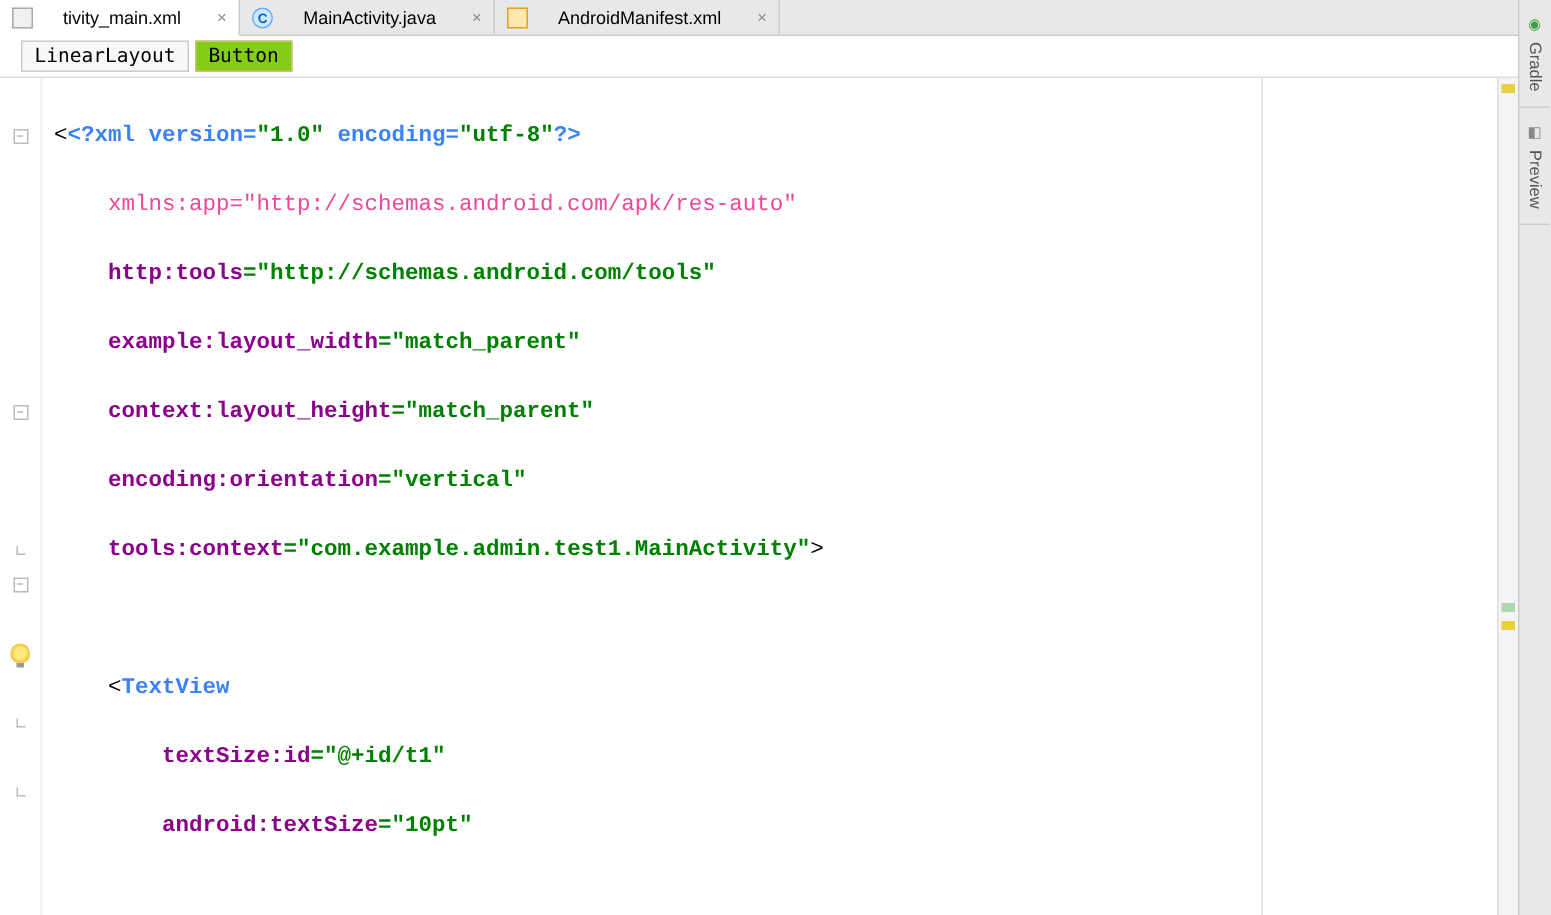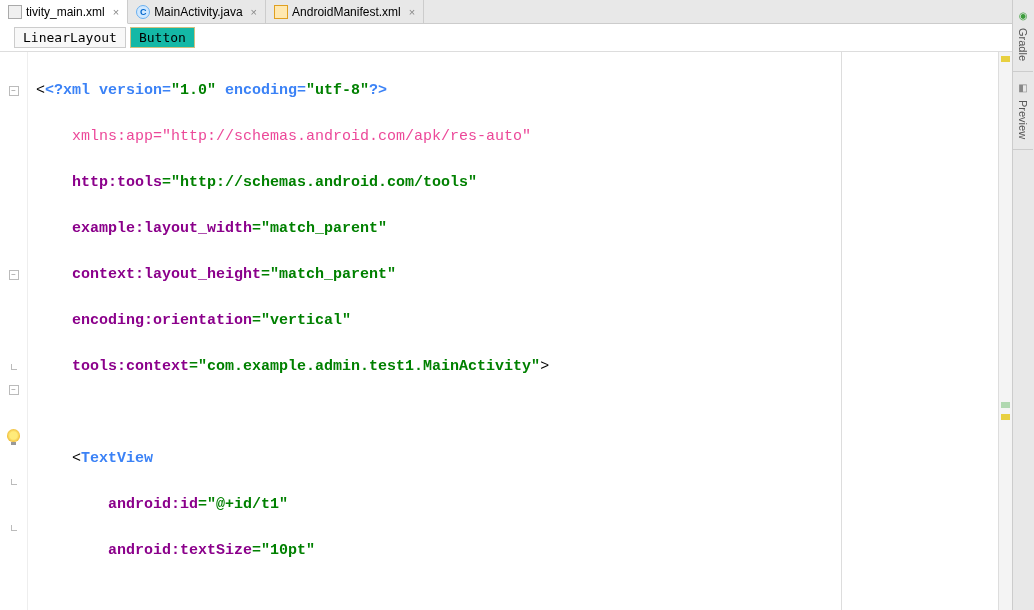--- a/index.html
+++ b/index.html
@@ -16,21 +16,21 @@
       display: flex;
       background: #e8e8e8;
       border-bottom: 1px solid #ccc;
       height: 24px;
     }
     .tab {
       display: flex;
       align-items: center;
       padding: 0 8px;
       border-right: 1px solid #ccc;
-      gap: 4px;
+      gap: 20px;
       cursor: pointer;
       font-size: 12px;
     }
     .tab.active {
       background: #fff;
       border-bottom: 1px solid #fff;
       margin-bottom: -1px;
     }
     .tab-icon {
       width: 14px;
@@ -56,21 +56,21 @@
       align-items: center;
     }
     .breadcrumb-item {
       border: 1px solid #ccc;
       padding: 2px 8px;
       background: #f8f8f8;
       font-family: "Consolas", monospace;
       font-size: 13px;
     }
     .breadcrumb-item.highlight {
-      background: #14b8a6;
+      background: #84cc16;
       border-color: #d0c080;
     }
     .editor-area {
       display: flex;
       height: calc(100% - 52px);
     }
     .gutter {
       width: 28px;
       background: #fff;
       border-right: 1px solid #eee;
@@ -236,21 +236,21 @@
   <div class="code">
 <div class="line"><span class="bracket">&lt;</span><span class="tag">&lt;?xml version=</span><span class="val">"1.0"</span><span class="tag"> encoding=</span><span class="val">"utf-8"</span><span class="tag">?&gt;</span></div>
 <div class="line">    <span class="nsattr">xmlns:app</span><span class="nsattr">=</span><span class="nsattr">"http://schemas.android.com/apk/res-auto"</span></div>
 <div class="line">    <span class="attr">http:tools</span><span class="val">=</span><span class="val">"http://schemas.android.com/tools"</span></div>
 <div class="line">    <span class="attr">example:layout_width</span><span class="val">=</span><span class="val">"match_parent"</span></div>
 <div class="line">    <span class="attr">context:layout_height</span><span class="val">=</span><span class="val">"match_parent"</span></div>
 <div class="line">    <span class="attr">encoding:orientation</span><span class="val">=</span><span class="val">"vertical"</span></div>
 <div class="line">    <span class="attr">tools:context</span><span class="val">=</span><span class="val">"com.example.admin.test1.MainActivity"</span><span class="bracket">&gt;</span></div>
 <div class="line"></div>
 <div class="line">    <span class="bracket">&lt;</span><span class="tag">TextView</span></div>
-<div class="line">        <span class="attr">android:id</span><span class="val">=</span><span class="val">"@+id/t1"</span></div>
+<div class="line">        <span class="attr">textSize:id</span><span class="val">=</span><span class="val">"@+id/t1"</span></div>
 <div class="line">        <span class="attr">android:textSize</span><span class="val">=</span><span class="val">"10pt"</span></div>
 
 
 
 
 
 
 
 
 

